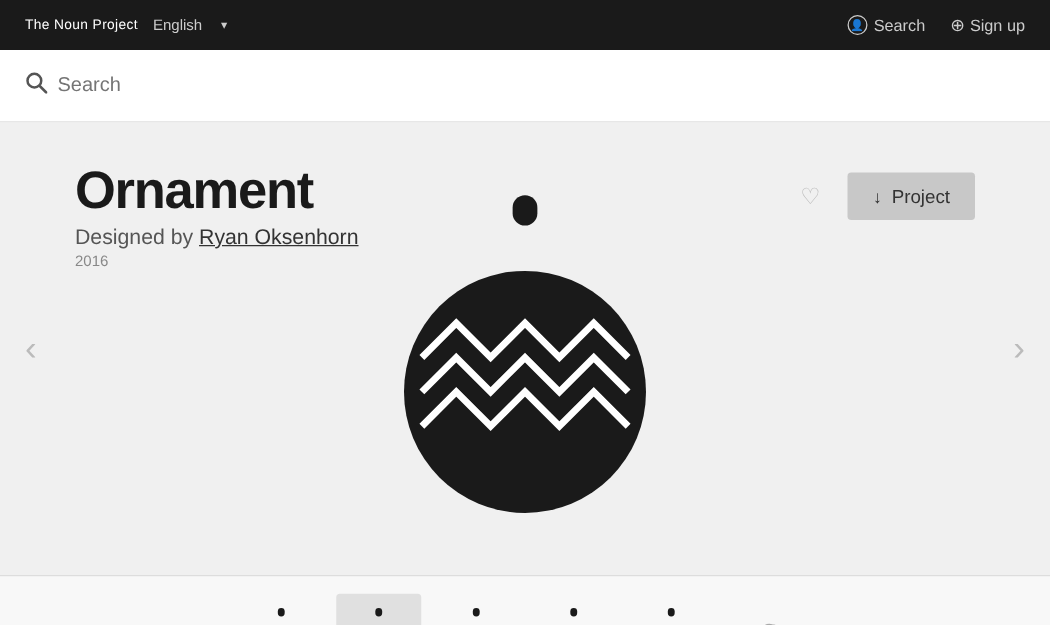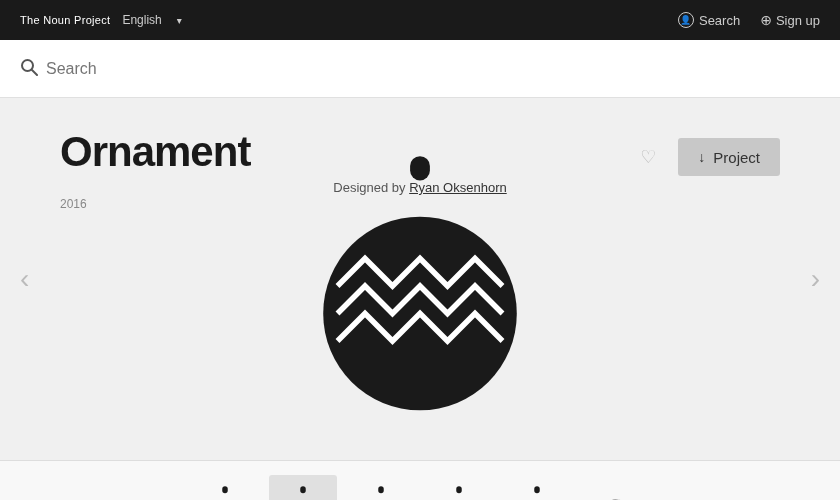--- a/index.html
+++ b/index.html
@@ -128,23 +128,22 @@
     }
     .download-arrow {
       font-size: 14px;
       font-weight: bold;
     }
 
     .designer-info {
       margin-top: 4px;
     }
     .designer-line {
-      font-size: 13px;
+      font-size: 17px;
       color: #555;
-      text-align: center;
     }
     .designer-name {
       text-decoration: underline;
       color: #333;
       cursor: pointer;
     }
     .year-line {
       font-size: 12px;
       color: #888;
       margin-top: 2px;

